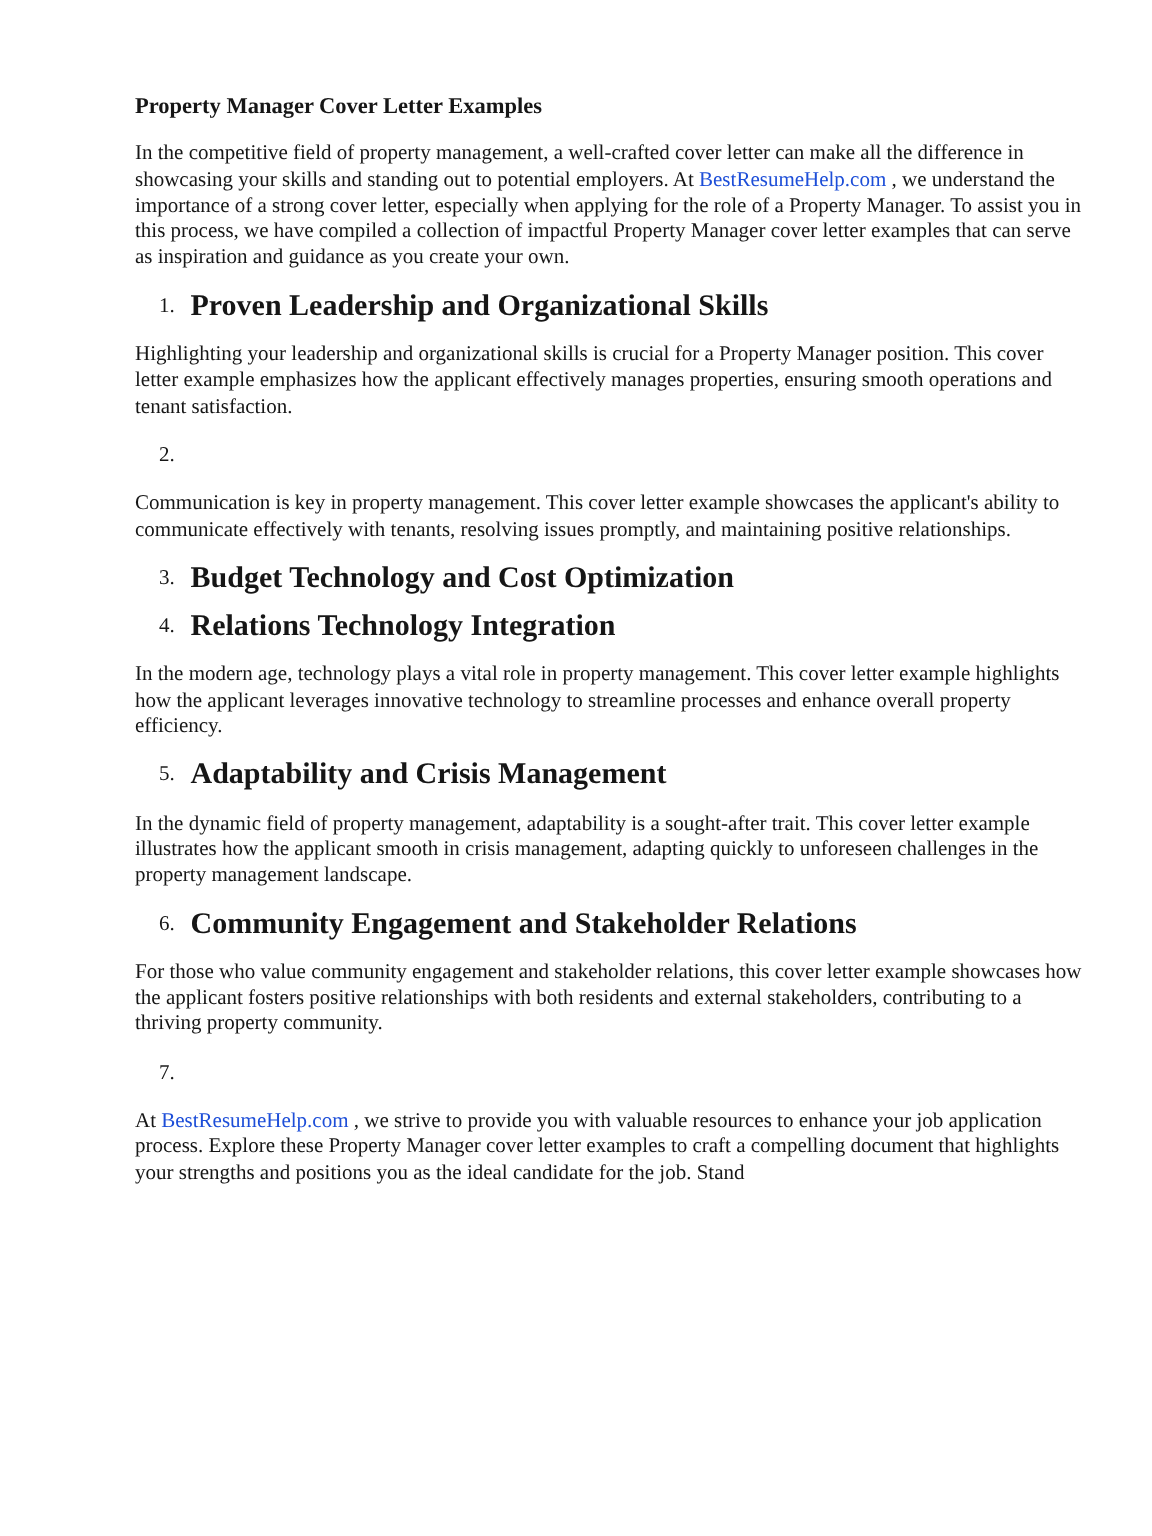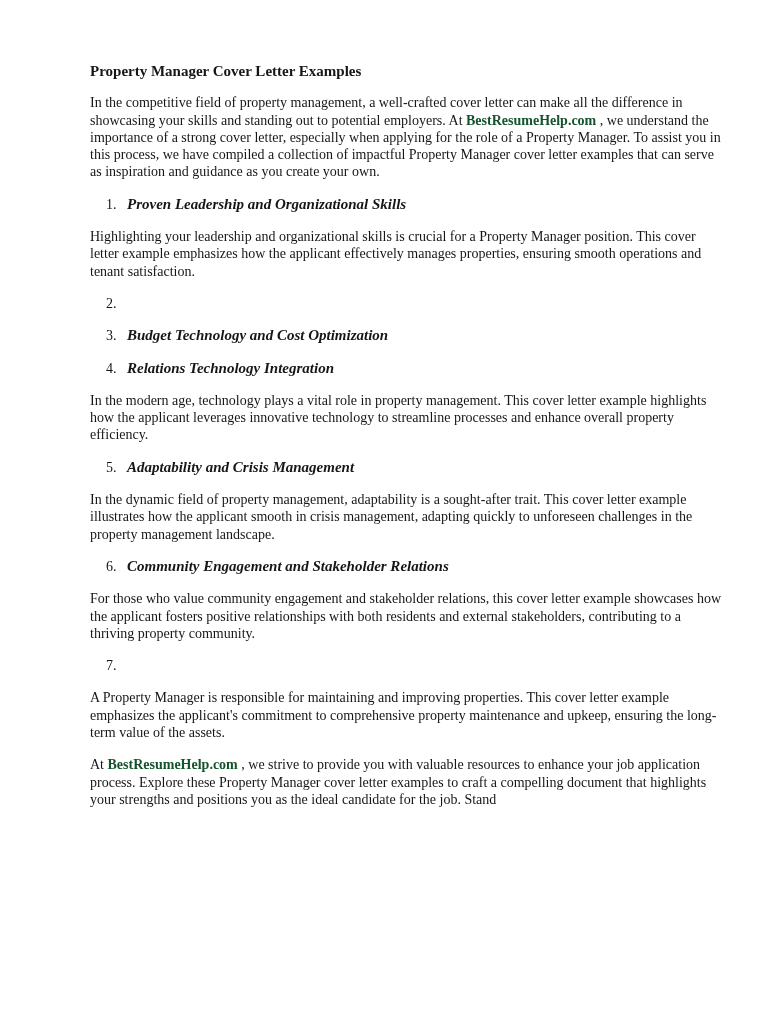--- a/index.html
+++ b/index.html
@@ -20,39 +20,38 @@
   .doc-title {
     font-weight: bold;
     font-size: 15px;
     line-height: 17.3px;
     margin-bottom: 14px;
   }
   p.body-par {
     margin-bottom: 15px;
   }
   a.brand-link {
-    color: #14532d;
-    font-weight: bold;
+    color: #1d4ed8;
+    font-weight: normal;
     text-decoration: none;
     cursor: pointer;
   }
   .list-item-heading {
     display: flex;
     margin: 0 0 15px 16px;
     line-height: 17.3px;
   }
   .item-number {
     width: 21px;
     flex: 0 0 21px;
     font-weight: normal;
   }
   .item-heading {
     font-weight: bold;
-    font-size: 15px;
-    font-style: italic;
+    font-size: 20px;
   }
 </style>
 </head>
 <body>
 
 <div class="page">
 
   <div class="doc-title">Property Manager Cover Letter Examples</div>
 
   <p class="body-par"><span>In the competitive field of property management, a well-crafted cover letter can make all the difference in showcasing your skills and standing out to potential employers. At </span><a class="brand-link">BestResumeHelp.com</a><span> , we understand the importance of a strong cover letter, especially when applying for the role of a Property Manager. To assist you in this process, we have compiled a collection of impactful Property Manager cover letter examples that can serve as inspiration and guidance as you create your own.</span></p>
@@ -61,20 +60,21 @@
 
     <div class="list-item-heading">
       <span class="item-number">1.</span>
       <span class="item-heading">Proven Leadership and Organizational Skills</span>
     </div>
     <p class="body-par">Highlighting your leadership and organizational skills is crucial for a Property Manager position. This cover letter example emphasizes how the applicant effectively manages properties, ensuring smooth operations and tenant satisfaction.</p>
 
     <div class="list-item-heading">
       <span class="item-number">2.</span>
     </div>
+    <p class="body-par">Communication is key in property management. This cover letter example showcases the applicant's ability to communicate effectively with tenants, resolving issues promptly, and maintaining positive relationships.</p>
 
     <div class="list-item-heading">
       <span class="item-number">3.</span>
       <span class="item-heading">Budget Technology and Cost Optimization</span>
     </div>
 
     <div class="list-item-heading">
       <span class="item-number">4.</span>
       <span class="item-heading">Relations Technology Integration</span>
     </div>
@@ -88,19 +88,18 @@
 
     <div class="list-item-heading">
       <span class="item-number">6.</span>
       <span class="item-heading">Community Engagement and Stakeholder Relations</span>
     </div>
     <p class="body-par">For those who value community engagement and stakeholder relations, this cover letter example showcases how the applicant fosters positive relationships with both residents and external stakeholders, contributing to a thriving property community.</p>
 
     <div class="list-item-heading">
       <span class="item-number">7.</span>
     </div>
-    <p class="body-par">A Property Manager is responsible for maintaining and improving properties. This cover letter example emphasizes the applicant's commitment to comprehensive property maintenance and upkeep, ensuring the long-term value of the assets.</p>
 
   </div>
 
   <p class="body-par"><span>At </span><a class="brand-link">BestResumeHelp.com</a><span> , we strive to provide you with valuable resources to enhance your job application process. Explore these Property Manager cover letter examples to craft a compelling document that highlights your strengths and positions you as the ideal candidate for the job. Stand</span></p>
 
 </div>
 
 </body></html>

